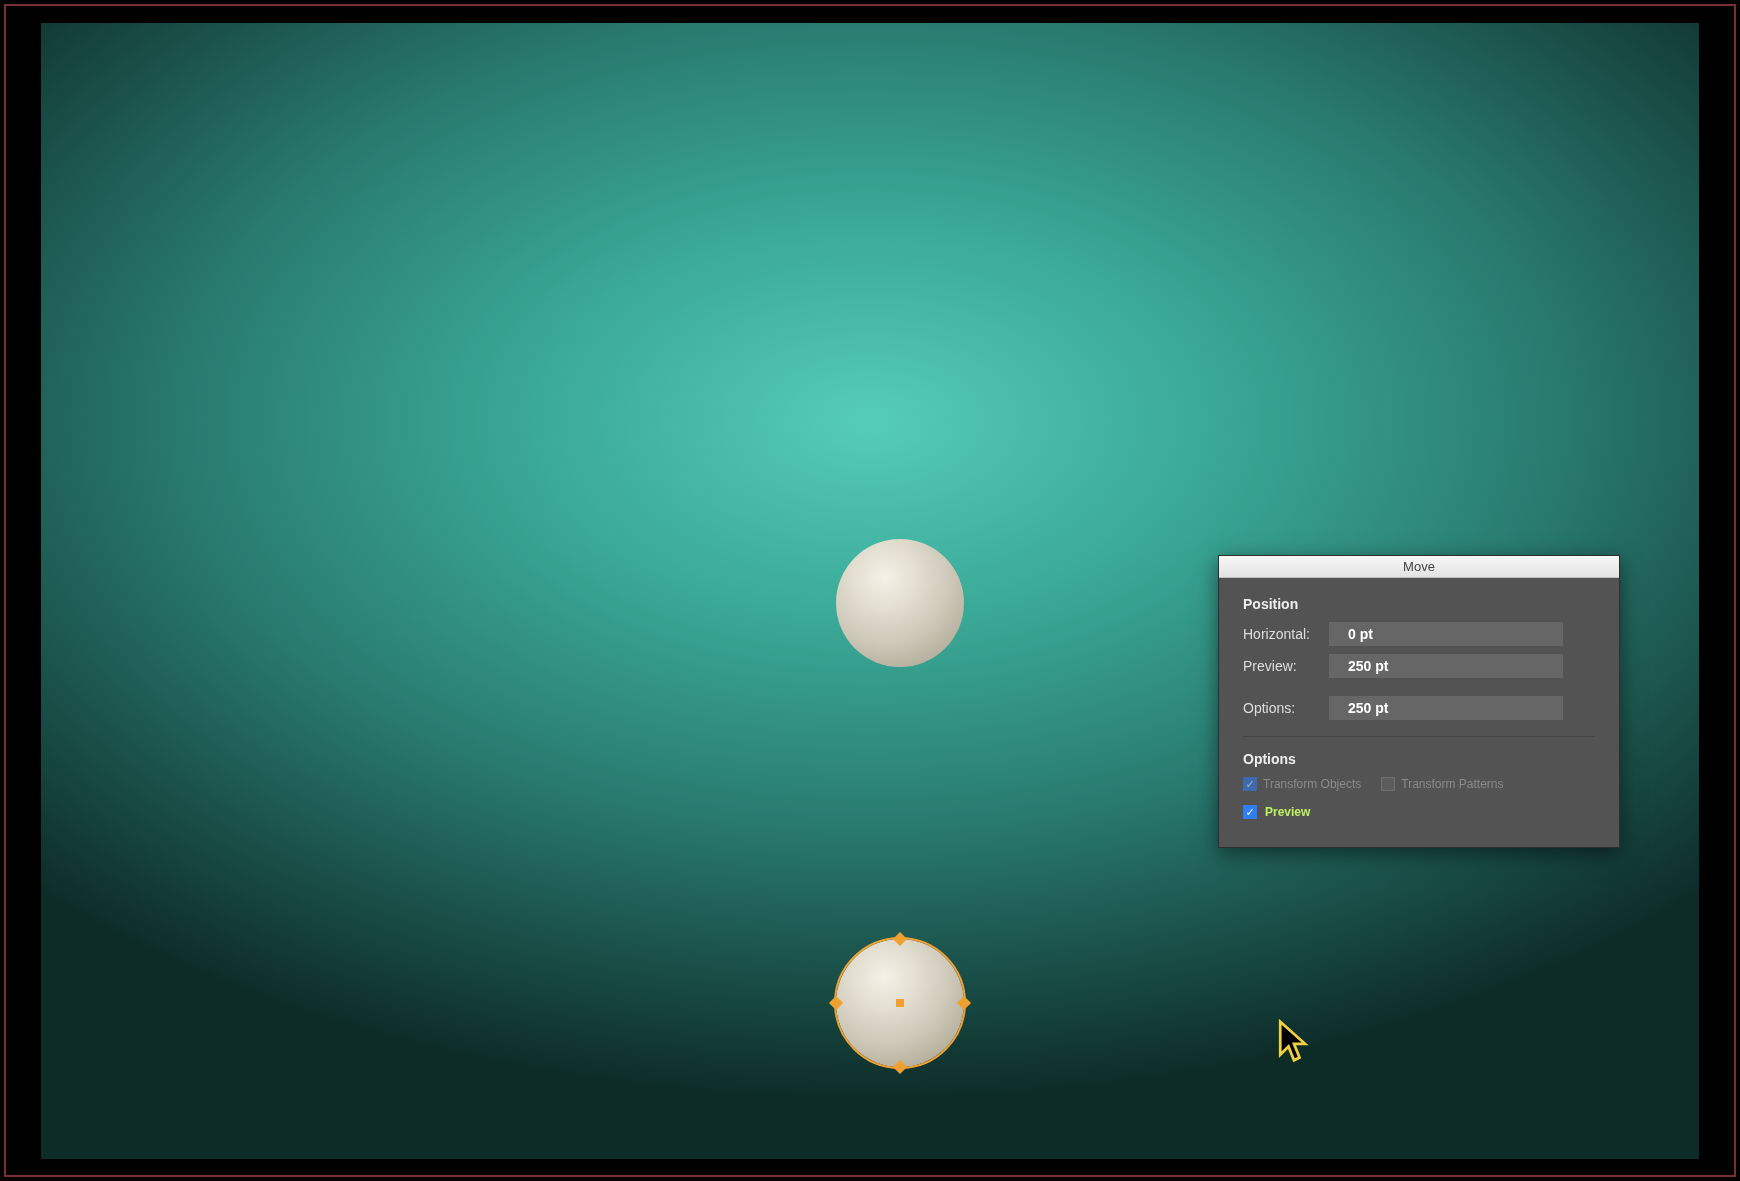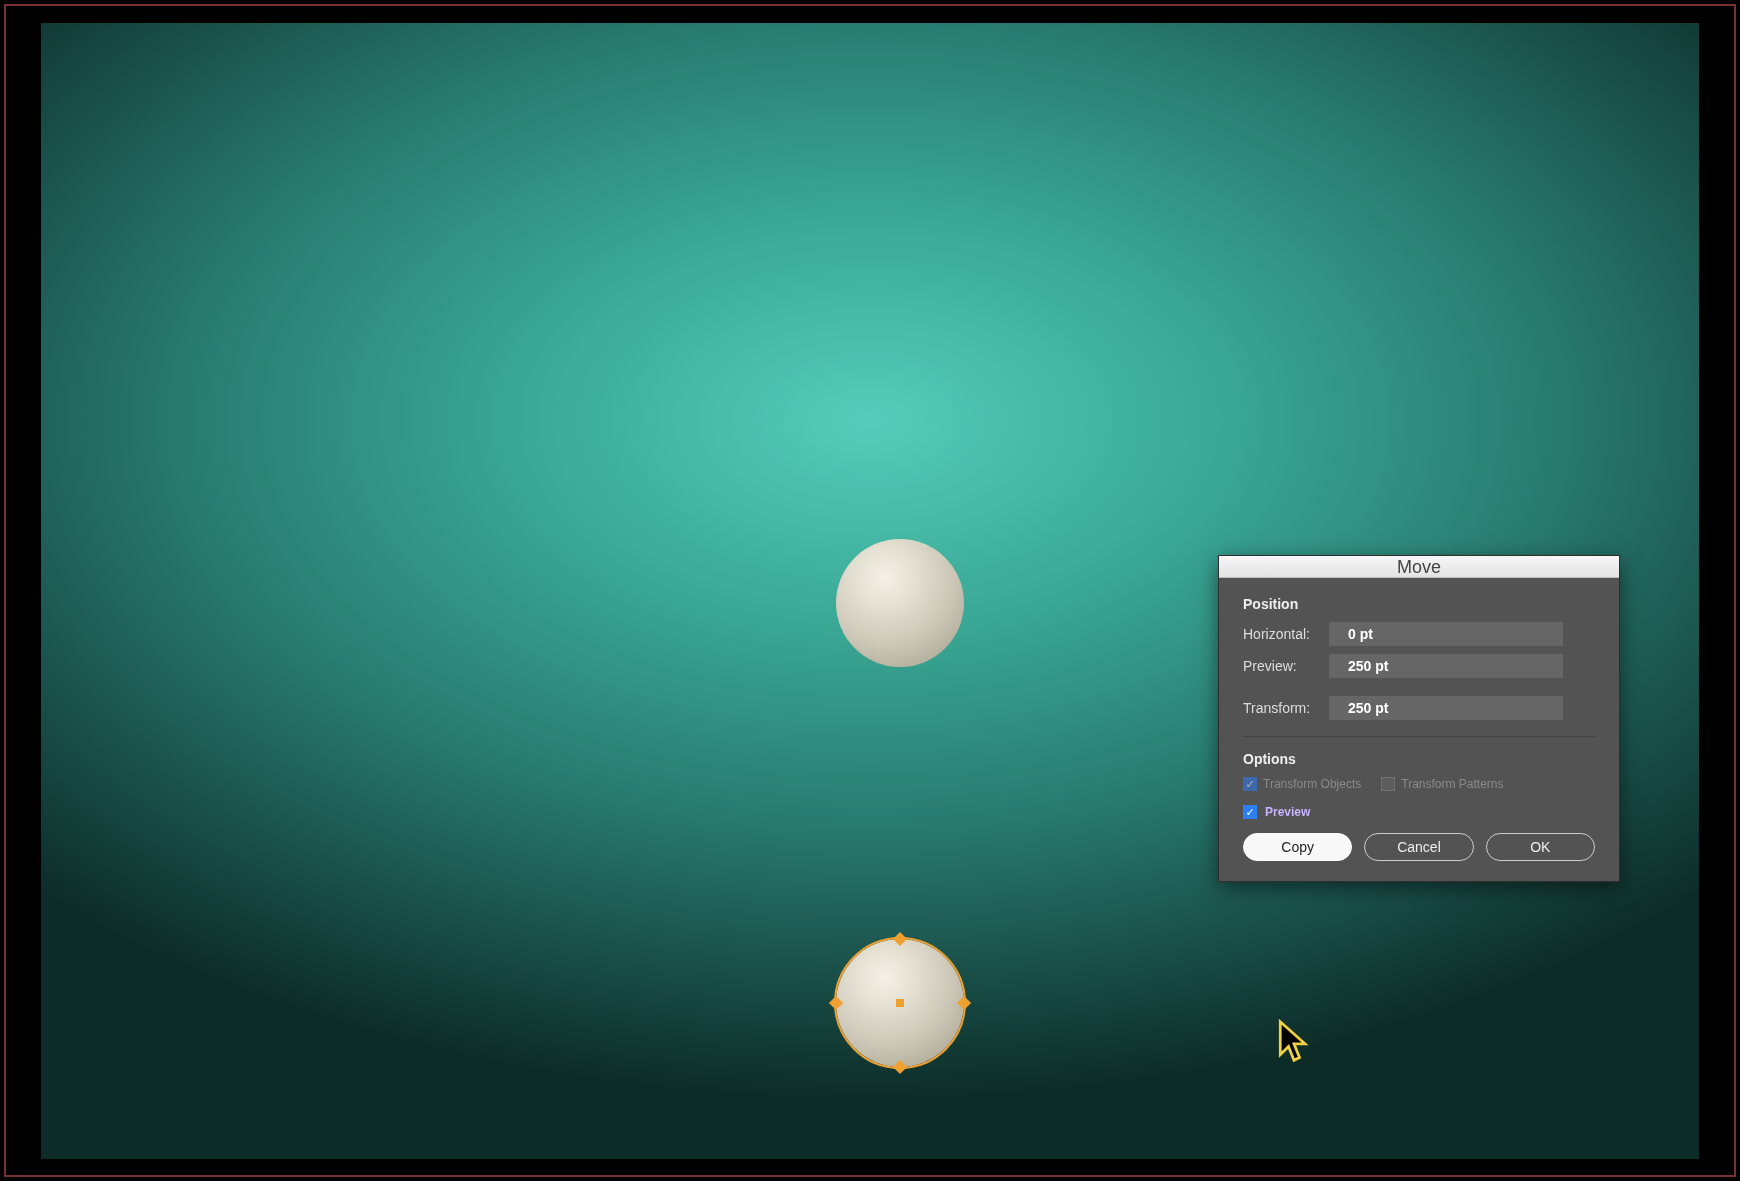--- a/index.html
+++ b/index.html
@@ -77,21 +77,21 @@
       background: #535353;
       border: 1px solid #2e2e2e;
       box-shadow: 0 6px 20px rgba(0,0,0,0.5);
       color: #ddd;
     }
     .dialog-titlebar {
       height: 22px;
       background: linear-gradient(#f7f7f7, #e3e3e3);
       color: #444;
       text-align: center;
-      font-size: 18px;
+      font-size: 13px;
       line-height: 22px;
       border-bottom: 1px solid #bdbdbd;
     }
     .dialog-body { padding: 18px 24px 20px 24px; }
     .section-title { font-weight: bold; color: #eee; margin-bottom: 10px; font-size: 14px; }
     .field-row { display: flex; align-items: center; margin-bottom: 8px; }
     .field-label { width: 80px; margin-right: 6px; color: #ddd; font-size: 14px; }
     .field-input {
       flex: 0 0 138px;
       height: 24px;
@@ -200,21 +200,21 @@
     </div>
 
     <div class="field-row">
       <div class="field-label">Preview:</div>
       <input class="field-input" value="250 pt" style="">
     </div>
 
     <div style="height:10px"></div>
 
     <div class="field-row">
-      <div class="field-label">Transform:</div>
+      <div class="field-label">Options:</div>
       <input class="field-input" value="250 pt" style="">
     </div>
 
 
     <div class="separator"></div>
 
     <div class="section-title">Options</div>
 
     <div class="options-row">
       <div class="option-item">
@@ -224,33 +224,22 @@
       <div class="option-item">
         <div class="checkbox disabled"></div>
         <span class="checkbox-label disabled">Transform Patterns</span>
       </div>
     </div>
 
     <div style="height:14px"></div>
 
     <div class="checkbox-row">
       <div class="checkbox checked">✓</div>
-      <span class="checkbox-label" style="font-weight:bold;color:#c4b5fd">Preview</span>
-    </div>
-
-    <div class="button-row">
-      <div class="btn primary">
-          <span>Copy</span>
-        </div>
-      <div class="btn">
-          <span>Cancel</span>
-        </div>
-      <div class="btn">
-          <span>OK</span>
-        </div>
-    </div>
+      <span class="checkbox-label" style="font-weight:bold;color:#bef264">Preview</span>
+    </div>
+
 
   </div>
 </div>
 
 <svg class="cursor" viewBox="0 0 24 32">
   <path d="M2 2 L2 26 L8 20 L12 30 L16 28 L12 18 L20 18 Z" fill="#000" stroke="#f0d040" stroke-width="2"></path>
 </svg>
 
 </body></html>

